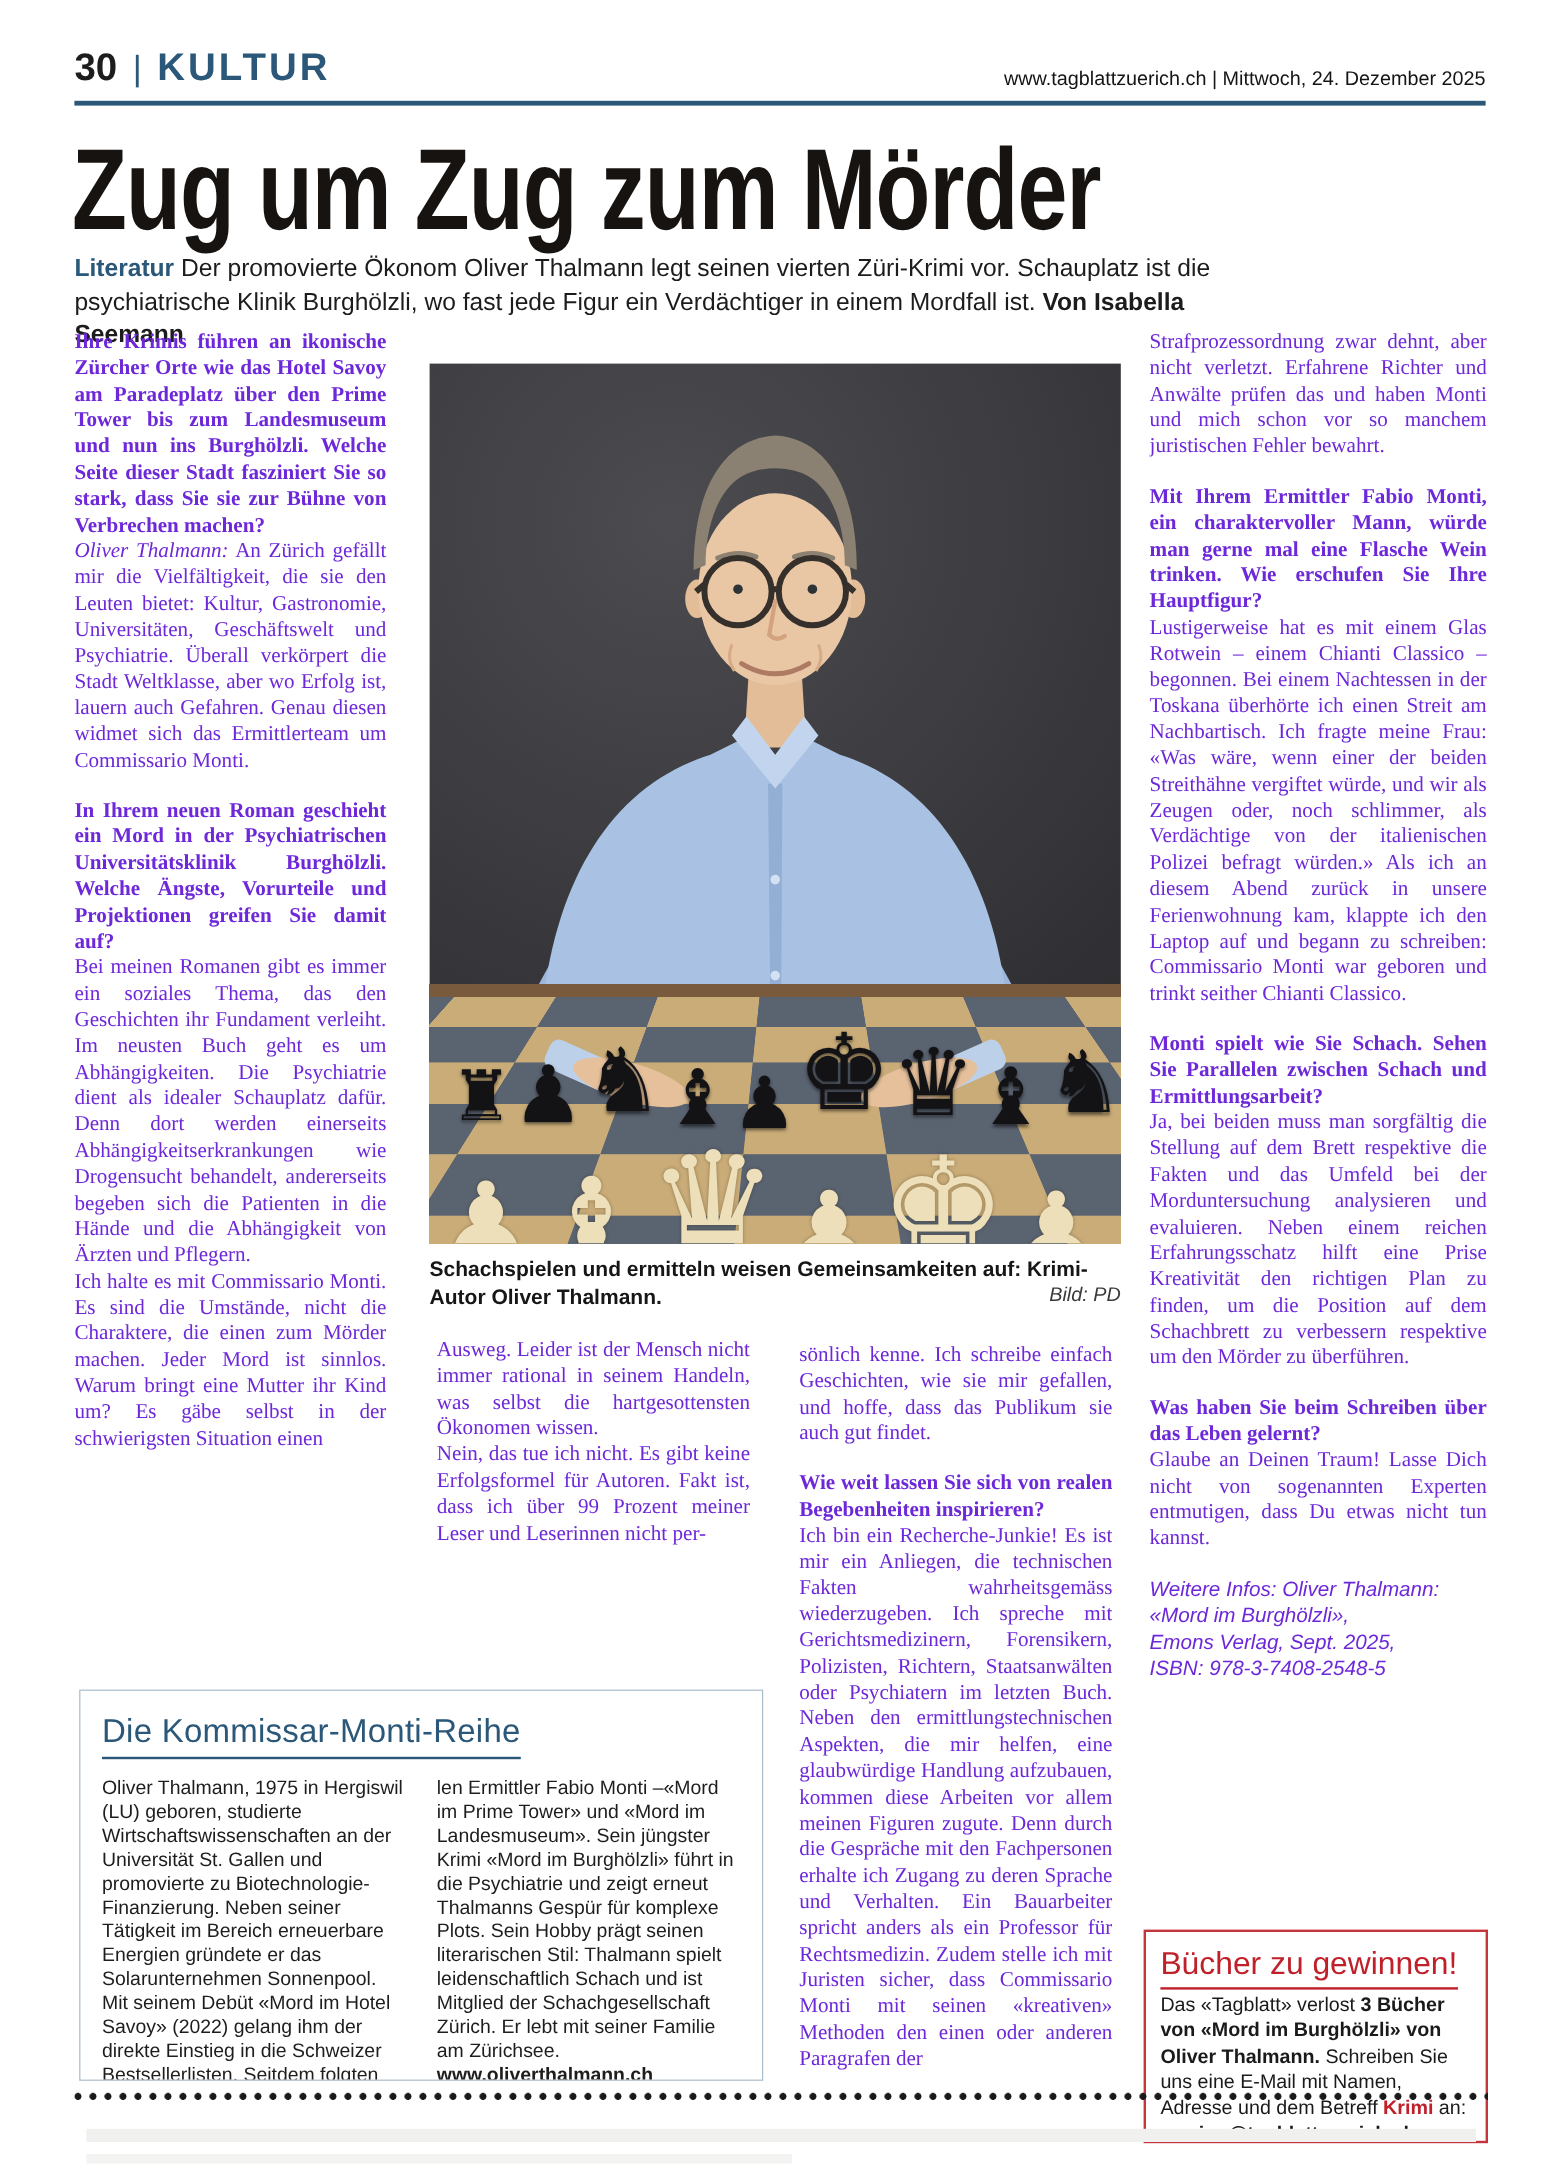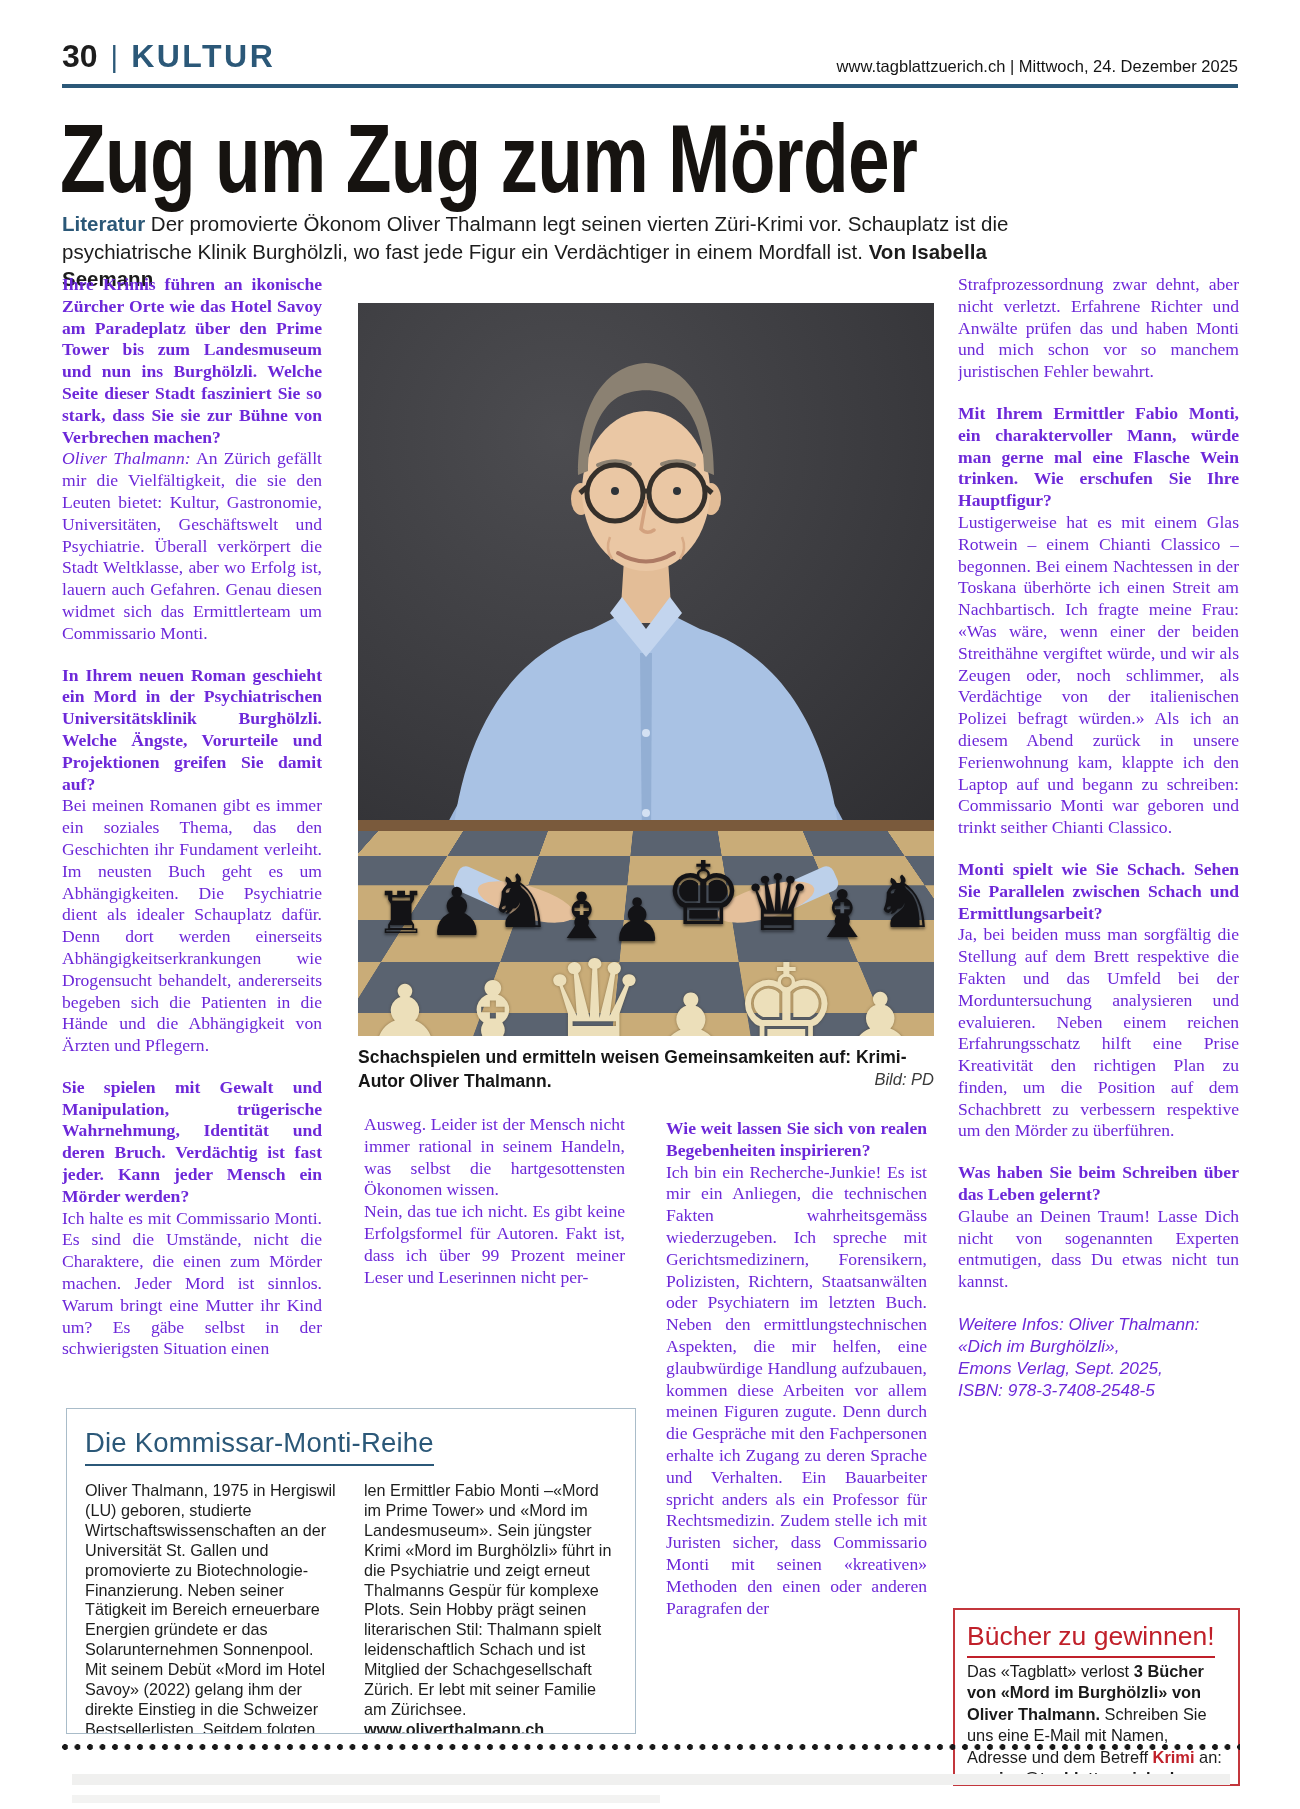--- a/index.html
+++ b/index.html
@@ -115,40 +115,40 @@
   <div class="headline">Zug um Zug zum Mörder</div>
   <div class="standfirst">
     <span class="kicker">Literatur</span><span> Der promovierte Ökonom Oliver Thalmann legt seinen vierten Züri-Krimi vor. Schauplatz ist die psychiatrische Klinik Burghölzli, wo fast jede Figur ein Verdächtiger in einem Mordfall ist. </span><span class="byline">Von Isabella Seemann</span>
   </div>
 
   <div id="col1" class="serifcol">
       <p class="q">Ihre Krimis führen an ikonische Zürcher Orte wie das Hotel Savoy am Paradeplatz über den Prime Tower bis zum Landesmuseum und nun ins Burghölzli. Welche Seite dieser Stadt fasziniert Sie so stark, dass Sie sie zur Bühne von Verbrechen machen?</p>
       <p class="a"><span class="s-i">Oliver Thalmann:</span><span> An Zürich gefällt mir die Vielfältigkeit, die sie den Leuten bietet: Kultur, Gastronomie, Universitäten, Geschäftswelt und Psychiatrie. Überall verkörpert die Stadt Weltklasse, aber wo Erfolg ist, lauern auch Gefahren. Genau diesen widmet sich das Ermittlerteam um Commissario Monti.</span></p>
       <p class="q">In Ihrem neuen Roman geschieht ein Mord in der Psychiatrischen Universitätsklinik Burghölzli. Welche Ängste, Vorurteile und Projektionen greifen Sie damit auf?</p>
       <p class="a">Bei meinen Romanen gibt es immer ein soziales Thema, das den Geschichten ihr Fundament verleiht. Im neusten Buch geht es um Abhängigkeiten. Die Psychiatrie dient als idealer Schauplatz dafür. Denn dort werden einerseits Abhängigkeitserkrankungen wie Drogensucht behandelt, andererseits begeben sich die Patienten in die Hände und die Abhängigkeit von Ärzten und Pflegern.</p>
-      <p class="q">Sie spielen mit Gewalt und Manipulation, trügerische Wahrnehmung, Identität und deren Bruch. Verdächtig ist fast jeder. Kann jeder Mensch ein Mörder werden?</p>
       <p class="a">Ich halte es mit Commissario Monti. Es sind die Umstände, nicht die Charaktere, die einen zum Mörder machen. Jeder Mord ist sinnlos. Warum bringt eine Mutter ihr Kind um? Es gäbe selbst in der schwierigsten Situation einen</p>
     </div>
   <div id="col2" class="serifcol">
       <p class="a">Ausweg. Leider ist der Mensch nicht immer rational in seinem Handeln, was selbst die hartgesottensten Ökonomen wissen.</p>
       <p class="a">Nein, das tue ich nicht. Es gibt keine Erfolgsformel für Autoren. Fakt ist, dass ich über 99 Prozent meiner Leser und Leserinnen nicht per-</p>
     </div>
   <div id="col3" class="serifcol">
+      <p class="a">sönlich kenne. Ich schreibe einfach Geschichten, wie sie mir gefallen, und hoffe, dass das Publikum sie auch gut findet.</p>
       <p class="q">Wie weit lassen Sie sich von realen Begebenheiten inspirieren?</p>
       <p class="a">Ich bin ein Recherche-Junkie! Es ist mir ein Anliegen, die technischen Fakten wahrheitsgemäss wiederzugeben. Ich spreche mit Gerichtsmedizinern, Forensikern, Polizisten, Richtern, Staatsanwälten oder Psychiatern im letzten Buch. Neben den ermittlungstechnischen Aspekten, die mir helfen, eine glaubwürdige Handlung aufzubauen, kommen diese Arbeiten vor allem meinen Figuren zugute. Denn durch die Gespräche mit den Fachpersonen erhalte ich Zugang zu deren Sprache und Verhalten. Ein Bauarbeiter spricht anders als ein Professor für Rechtsmedizin. Zudem stelle ich mit Juristen sicher, dass Commissario Monti mit seinen «kreativen» Methoden den einen oder anderen Paragrafen der</p>
     </div>
   <div id="col4" class="serifcol">
       <p class="a">Strafprozessordnung zwar dehnt, aber nicht verletzt. Erfahrene Richter und Anwälte prüfen das und haben Monti und mich schon vor so manchem juristischen Fehler bewahrt.</p>
       <p class="q">Mit Ihrem Ermittler Fabio Monti, ein charaktervoller Mann, würde man gerne mal eine Flasche Wein trinken. Wie erschufen Sie Ihre Hauptfigur?</p>
       <p class="a">Lustigerweise hat es mit einem Glas Rotwein – einem Chianti Classico – begonnen. Bei einem Nachtessen in der Toskana überhörte ich einen Streit am Nachbartisch. Ich fragte meine Frau: «Was wäre, wenn einer der beiden Streithähne vergiftet würde, und wir als Zeugen oder, noch schlimmer, als Verdächtige von der italienischen Polizei befragt würden.» Als ich an diesem Abend zurück in unsere Ferienwohnung kam, klappte ich den Laptop auf und begann zu schreiben: Commissario Monti war geboren und trinkt seither Chianti Classico.</p>
       <p class="q">Monti spielt wie Sie Schach. Sehen Sie Parallelen zwischen Schach und Ermittlungsarbeit?</p>
       <p class="a">Ja, bei beiden muss man sorgfältig die Stellung auf dem Brett respektive die Fakten und das Umfeld bei der Morduntersuchung analysieren und evaluieren. Neben einem reichen Erfahrungsschatz hilft eine Prise Kreativität den richtigen Plan zu finden, um die Position auf dem Schachbrett zu verbessern respektive um den Mörder zu überführen.</p>
       <p class="q">Was haben Sie beim Schreiben über das Leben gelernt?</p>
       <p class="a">Glaube an Deinen Traum! Lasse Dich nicht von sogenannten Experten entmutigen, dass Du etwas nicht tun kannst.</p>
-      <p class="info"><span>Weitere Infos: Oliver Thalmann:</span><br><span>«Dich im Burghölzli»,</span><br><span>Emons Verlag, Sept. 2025,</span><br><span>ISBN: 978-3-7408-2548-5</span></p>
+      <p class="info"><span>Weitere Infos: Oliver Thalmann:</span><br><span>«Mord im Burghölzli»,</span><br><span>Emons Verlag, Sept. 2025,</span><br><span>ISBN: 978-3-7408-2548-5</span></p>
     </div>
 
   <div class="photo">
     <svg viewBox="0 0 576 733" xmlns="http://www.w3.org/2000/svg">
       <path d="M118 470 C76 540 48 600 44 656 L58 712 L178 712 C150 640 146 560 164 498 Z" fill="#9db7dc"></path>
       <path d="M458 470 C500 540 528 600 532 656 L518 712 L398 712 C426 640 430 560 412 498 Z" fill="#9db7dc"></path>
       <path d="M86 733 L92 566 C98 436 150 352 234 326 L262 312 L288 340 L314 312 L342 326 C426 352 478 436 484 566 L490 733 Z" fill="#a9c2e4"></path>
       <path d="M282 350 L294 350 L292 733 L286 733 Z" fill="#93afd4"></path>
       <circle cx="288" cy="430" r="4" fill="#d4e1f3"></circle>
         <circle cx="288" cy="510" r="4" fill="#d4e1f3"></circle>

